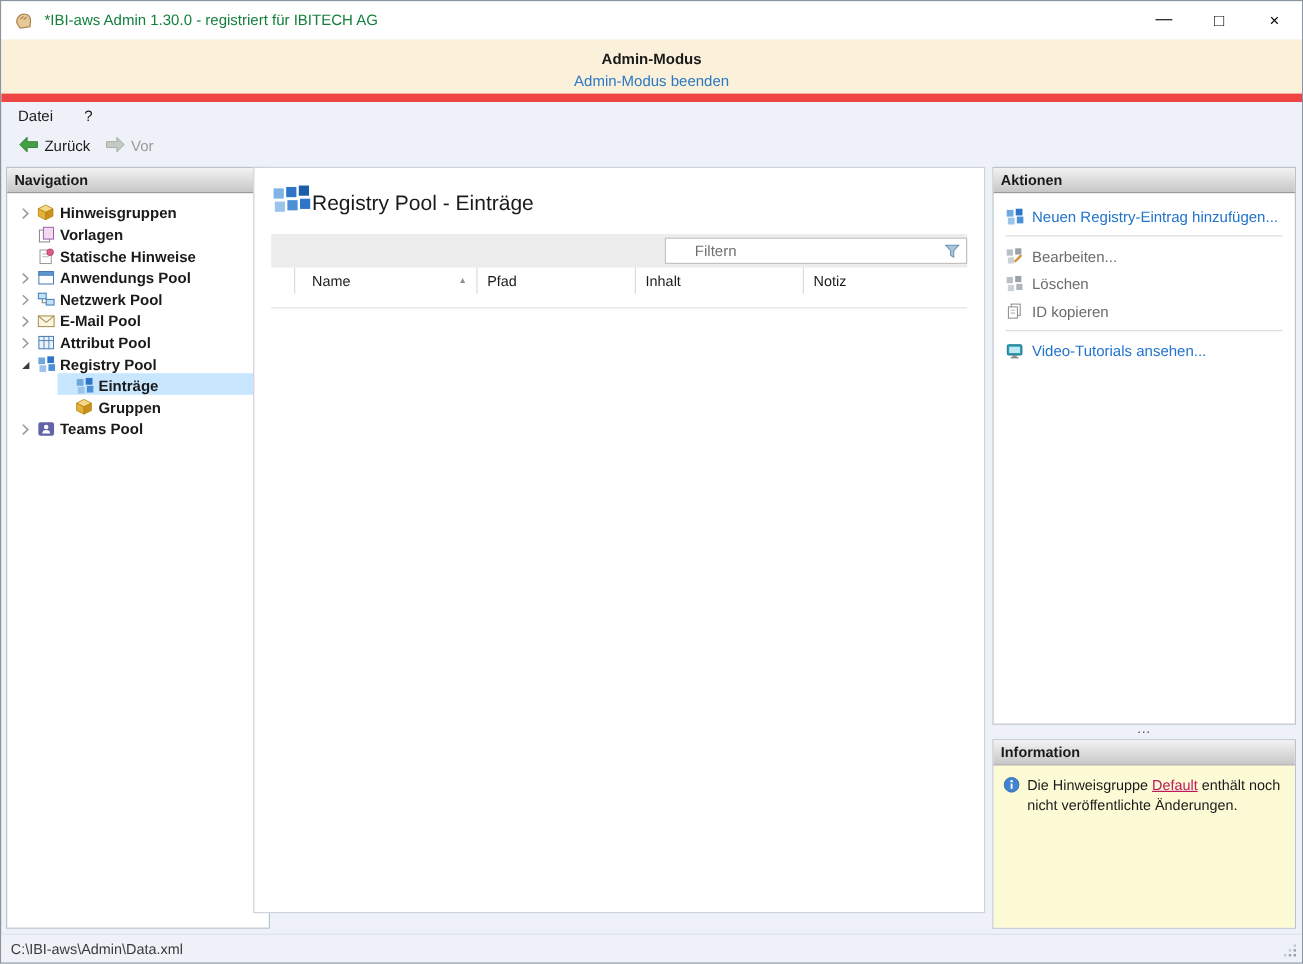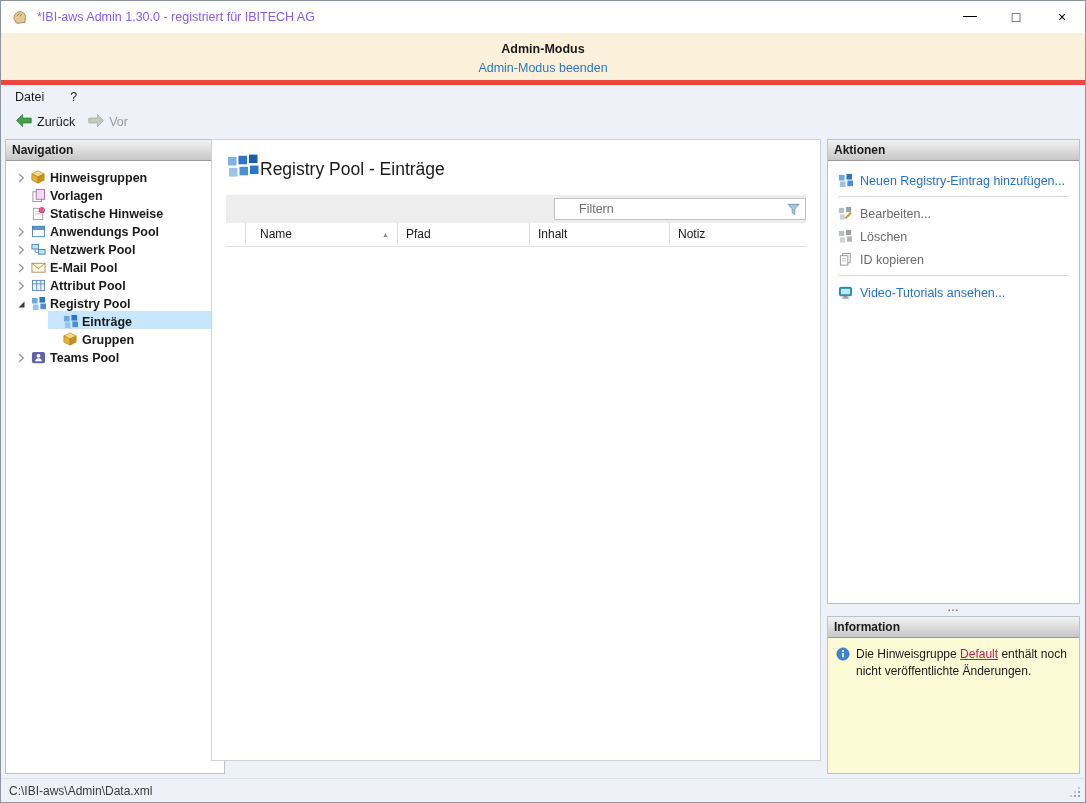--- a/index.html
+++ b/index.html
@@ -7,28 +7,28 @@
   body {
     font-family:"Liberation Sans","DejaVu Sans",sans-serif;
     font-size:12.5px; color:#1a1a1a;
     background:#eef2f8; position:relative; overflow:hidden;
     border:1px solid #8a949e;
   }
   
   .titlebar { position:absolute; top:0; left:0; right:0; height:32px; background:#ffffff;
     display:flex; align-items:center; }
   .titlebar .appicon { width:18px; height:18px; margin:0 8px 0 10px; display:flex; align-items:center; }
-  .titlebar .title { font-size:12.5px; color:#8b5cf6; }
+  .titlebar .title { font-size:12.5px; color:#15803d; }
   .win-btns { margin-left:auto; display:flex; height:32px; }
   .win-btn { width:46px; height:32px; display:flex; align-items:center; justify-content:center;
     font-size:14px; color:#000; cursor:default; }
   .win-btn.min span { position:relative; top:-2px; }
   
   .banner { position:absolute; top:32px; left:0; right:0; height:52px; background:#fbf0da;
-    text-align:center; padding-top:9px; border-bottom:5px solid #ef4444; }
+    text-align:center; padding-top:9px; border-bottom:7px solid #ef4444; }
   .banner .b-title { font-weight:bold; font-size:12.5px; color:#1a1a1a; }
   .banner .b-link { display:inline-block; margin-top:5px; color:#2b79c2; font-size:12.5px; cursor:pointer; }
   
   .menubar { position:absolute; top:84px; left:0; right:0; height:24px; display:flex;
     align-items:center; padding-left:14px; gap:26px; }
   .menu-item { cursor:default; }
   
   .toolbar { position:absolute; top:108px; left:0; right:0; height:26px; display:flex;
     align-items:center; padding-left:8px; }
   .tool-btn { display:flex; align-items:center; gap:4px; padding:2px 6px; }
@@ -57,21 +57,21 @@
   .main-title { font-size:17.5px; color:#1a1a1a; }
   .filter-band { margin:0 14px; height:28px; background:#ededed; display:flex; align-items:center;
     justify-content:flex-end;padding-left:31px; }
   .filter-box { position:relative; width:252px; height:22px; background:#fff; border:1px solid #c2c2c2;
     display:flex; align-items:center; }
   .filter-box input { border:0; outline:none; width:100%; height:100%; padding:0 20px 0 24px;
     font-family:inherit; font-size:12.5px; color:#1a1a1a; background:transparent; }
   .filter-box input::placeholder { color:#707070; opacity:1; }
   .funnel { position:absolute; right:5px; top:4px; }
   .grid-table { margin:0 14px; }
-  .grid-head { display:flex; height:24px; border-bottom:1px solid #e3e3e3; font-size:12px; }
+  .grid-head { display:flex; height:34px; border-bottom:1px solid #e3e3e3; font-size:12px; }
   .gcol { display:flex; align-items:center; padding-left:8px; border-right:1px solid #dcdcdc; height:22px; }
   .gcol.gutter { width:20px; padding:0; }
   .gcol.c-name { width:152px; padding-left:14px; }
   .gcol.c-pfad { width:132px; }
   .gcol.c-inhalt { width:140px; }
   .gcol.c-notiz { flex:1; border-right:0; }
   .sort-arrow { margin-left:auto; margin-right:8px; font-size:7px; color:#8f8f8f; }
   .grid-body { height:480px; }
   
   .right-col { position:absolute; top:138px; left:826px; right:5px; bottom:28px;

